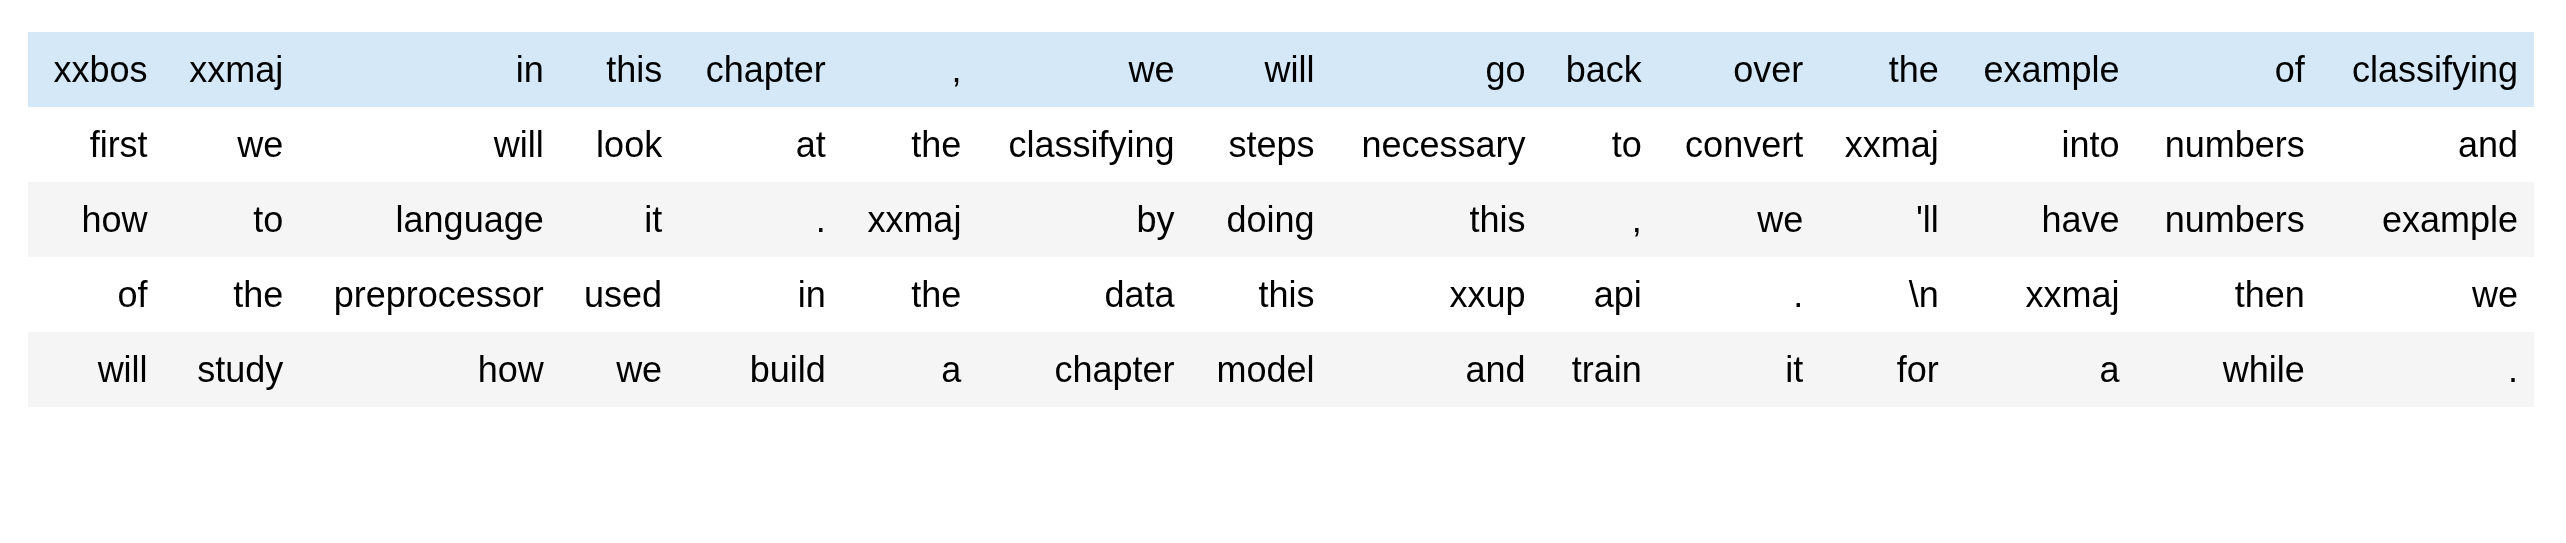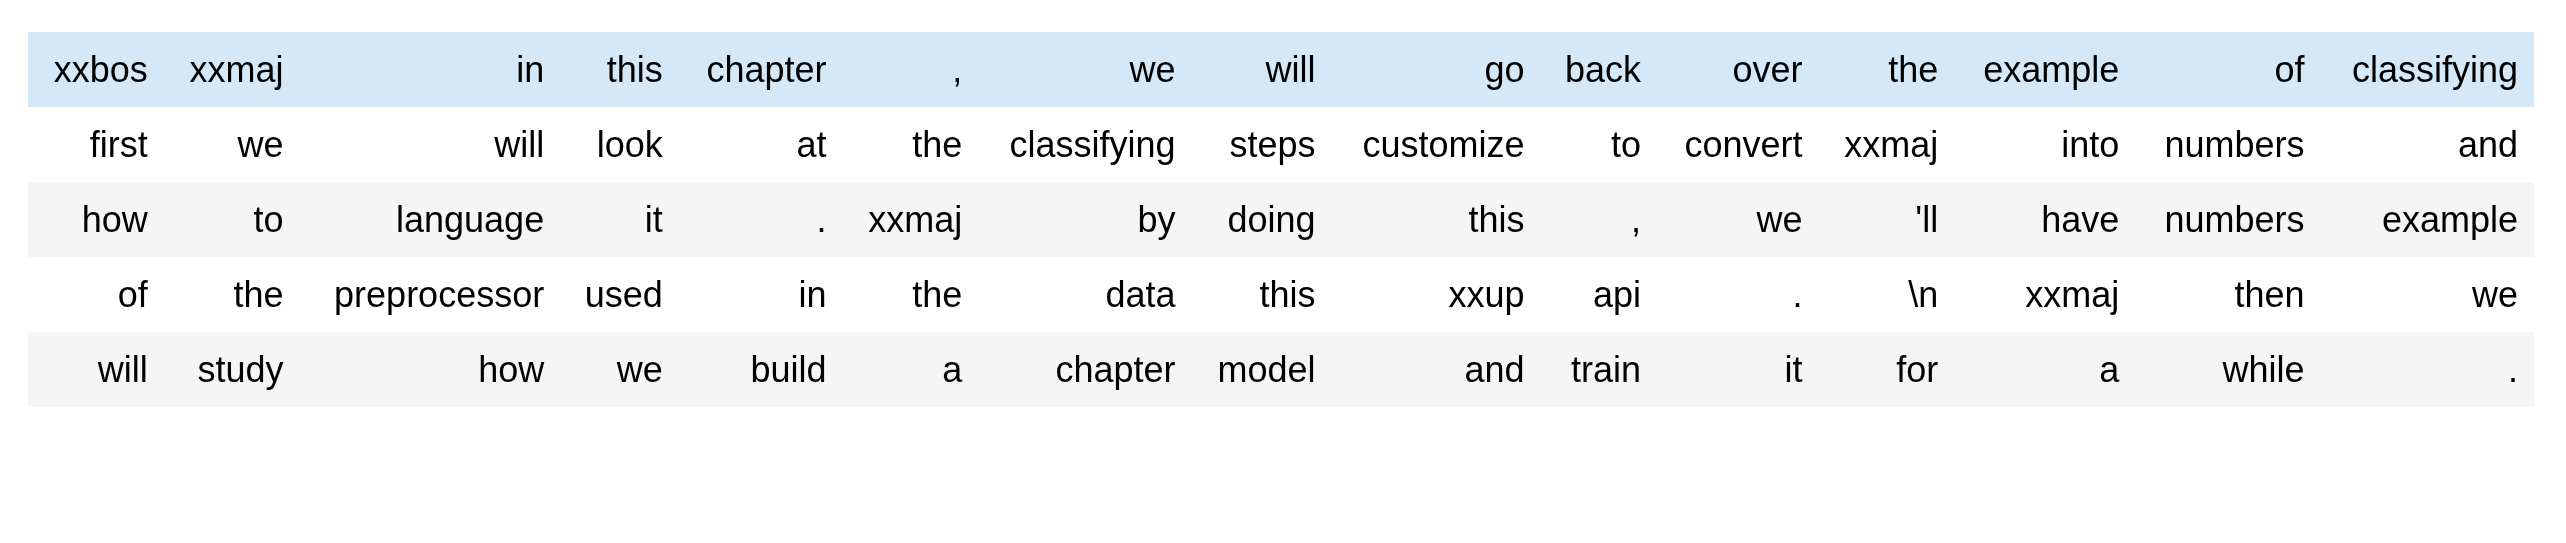--- a/index.html
+++ b/index.html
@@ -69,21 +69,21 @@
         </tr>
         <tr>
           <td>first</td>
           <td>we</td>
           <td>will</td>
           <td>look</td>
           <td>at</td>
           <td>the</td>
           <td>classifying</td>
           <td>steps</td>
-          <td>customize</td>
+          <td>necessary</td>
           <td>to</td>
           <td>convert</td>
           <td>xxmaj</td>
           <td>into</td>
           <td>numbers</td>
           <td>and</td>
         </tr>
         <tr>
           <td>how</td>
           <td>to</td>

